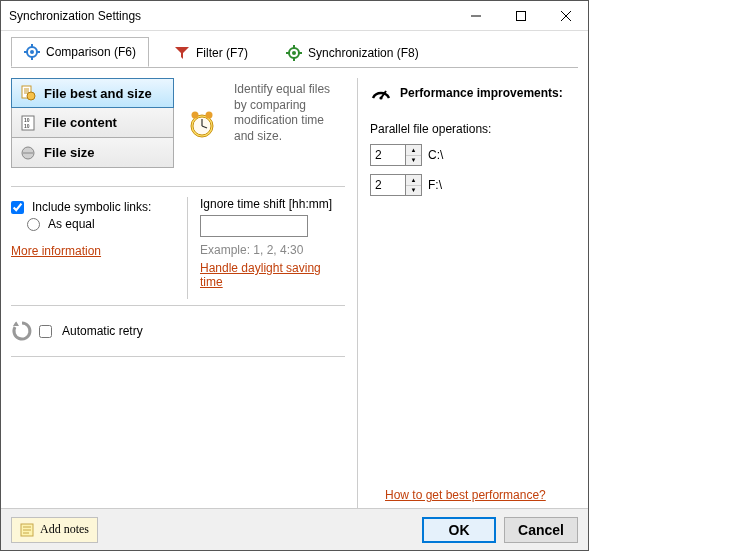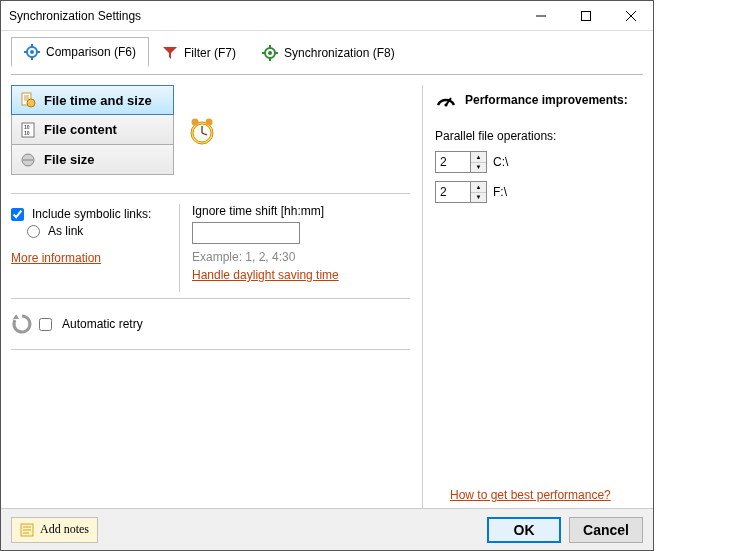--- a/index.html
+++ b/index.html
@@ -4,21 +4,21 @@
 <style>
   * { box-sizing: border-box; }
   body {
     margin: 0;
     font-family: "Segoe UI", Tahoma, sans-serif;
     font-size: 12px;
     background: #fff;
     color: #000;
   }
   .window {
-    width: 654px;
+    width: 589px;
     height: 551px;
     border: 1px solid #555;
     display: flex;
     flex-direction: column;
     background: #fff;
   }
   .titlebar {
     height: 30px;
     display: flex;
     align-items: center;
@@ -30,22 +30,22 @@
     width: 45px;
     height: 29px;
     display: flex;
     align-items: center;
     justify-content: center;
     font-family: "Segoe UI Symbol", sans-serif;
     font-size: 10px;
   }
   .tabs {
     display: flex;
-    padding: 6px 10px 8px 10px;
-    gap: 0;
+    padding: 6px 10px 1px 10px;
+    gap: 12px;
     align-items: flex-end;
   }
   .tab {
     display: flex;
     align-items: center;
     gap: 6px;
     padding: 6px 12px;
     border: 1px solid transparent;
     border-bottom: none;
     cursor: pointer;
@@ -113,21 +113,21 @@
     border-color: #3c7fb1;
     position: relative;
     z-index: 2;
   }
   .vicon { width: 16px; height: 16px; flex-shrink: 0; }
   .clock { width: 32px; height: 32px; flex-shrink: 0; margin-top: 4px; align-self: center;}
   .desc { color: #666; font-size: 12px; line-height: 1.3; padding-top: 4px; }
   .hr { border-top: 1px solid #ccc; margin: 6px 0 10px 0; }
   .grid2 {
     display: flex;
-    gap: 8px;
+    gap: 16px;
   }
   .cell {
     padding: 0 12px 10px 0;
   }
   .cell.left { width: 160px; }
   .cell.right { flex: 1; border-left: 1px solid #ccc; padding-left: 12px; }
   .chk-row { display: flex; align-items: center; gap: 4px; margin: 3px 0; }
   .chk-row.indent { margin-left: 16px; }
   input[type=checkbox], input[type=radio] { margin: 0 4px 0 0; }
   .link { color: #c2410c; text-decoration: underline; cursor: pointer; }
@@ -238,21 +238,21 @@
       <div class="variant-row">
         <div class="variants">
           <div class="variant-btn selected">
             <svg class="vicon" viewBox="0 0 16 16">
                 <rect x="2" y="1" width="9" height="12" fill="#fff" stroke="#c99a2e"></rect>
                 <line x1="4" y1="4" x2="9" y2="4" stroke="#c99a2e"></line>
                 <line x1="4" y1="6" x2="9" y2="6" stroke="#c99a2e"></line>
                 <line x1="4" y1="8" x2="9" y2="8" stroke="#c99a2e"></line>
                 <circle cx="11" cy="11" r="4" fill="#f6c24a" stroke="#b07d12"></circle>
               </svg>
-            <span>File time and size</span>
+            <span>File best and size</span>
           </div>
           <div class="variant-btn">
             <svg class="vicon" viewBox="0 0 16 16">
                 <rect x="2" y="1" width="12" height="14" fill="#fff" stroke="#777"></rect>
                 <text x="4" y="7" font-size="5" fill="#555">10</text>
                 <text x="4" y="13" font-size="5" fill="#555">10</text>
               </svg>
             <span>File content</span>
           </div>
           <div class="variant-btn">
@@ -264,33 +264,34 @@
           </div>
         </div>
         <svg class="clock" viewBox="0 0 32 32">
           <circle cx="14" cy="17" r="11" fill="#ffe46b" stroke="#c99014" stroke-width="1"></circle>
           <circle cx="14" cy="17" r="9" fill="#fffaf0" stroke="#c99014"></circle>
           <line x1="14" y1="17" x2="14" y2="10" stroke="#333" stroke-width="1.2"></line>
           <line x1="14" y1="17" x2="19" y2="19" stroke="#333" stroke-width="1.2"></line>
           <circle cx="7" cy="6" r="3.5" fill="#e8a02c"></circle>
           <circle cx="21" cy="6" r="3.5" fill="#e8a02c"></circle>
         </svg>
+        <div class="desc">Identify equal files by comparing modification time and size.</div>
       </div>
 
       <div class="hr"></div>
 
       <div class="grid2">
         <div class="cell left">
           <div class="chk-row">
             <input type="checkbox" checked="" style="">
             <span>Include symbolic links:</span>
           </div>
           <div class="chk-row indent">
             <input type="radio" name="sym" style="">
-            <span>As link</span>
+            <span>As equal</span>
           </div>
           <div style="height:10px"></div>
           <span class="link">More information</span>
         </div>
         <div class="cell right">
           <div>Ignore time shift [hh:mm]</div>
           <input class="shift-input" value="" style="">
           <div class="example">Example:  1, 2, 4:30</div>
           <span class="link">Handle daylight saving time</span>
         </div>

